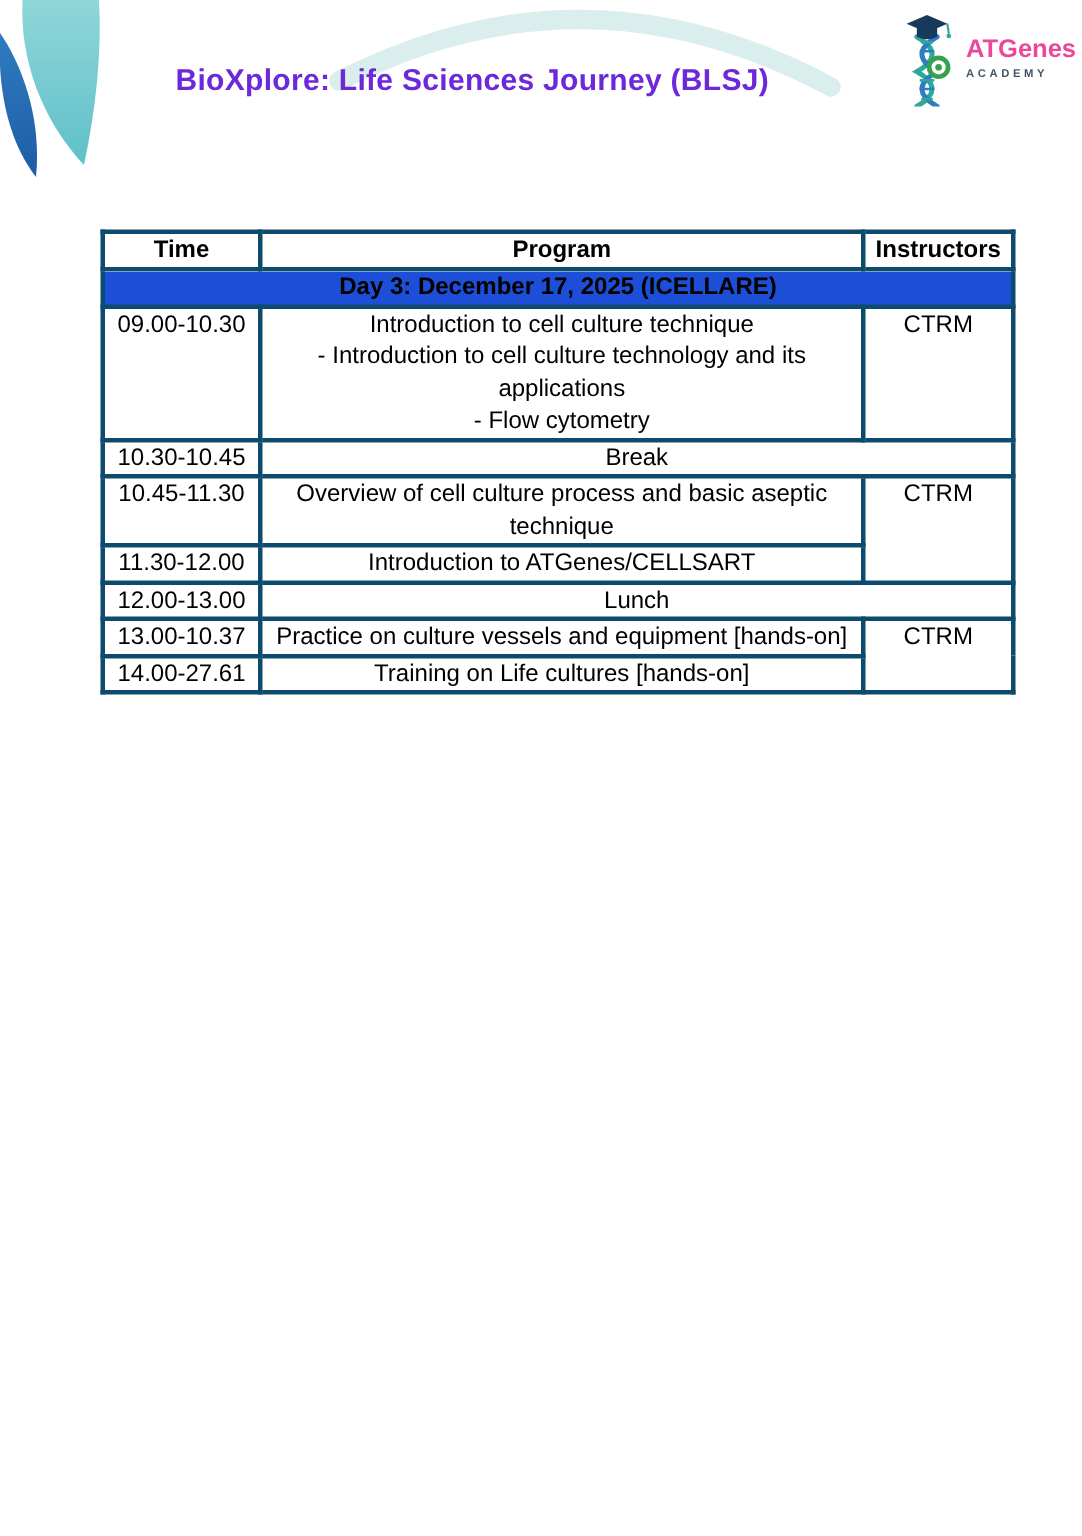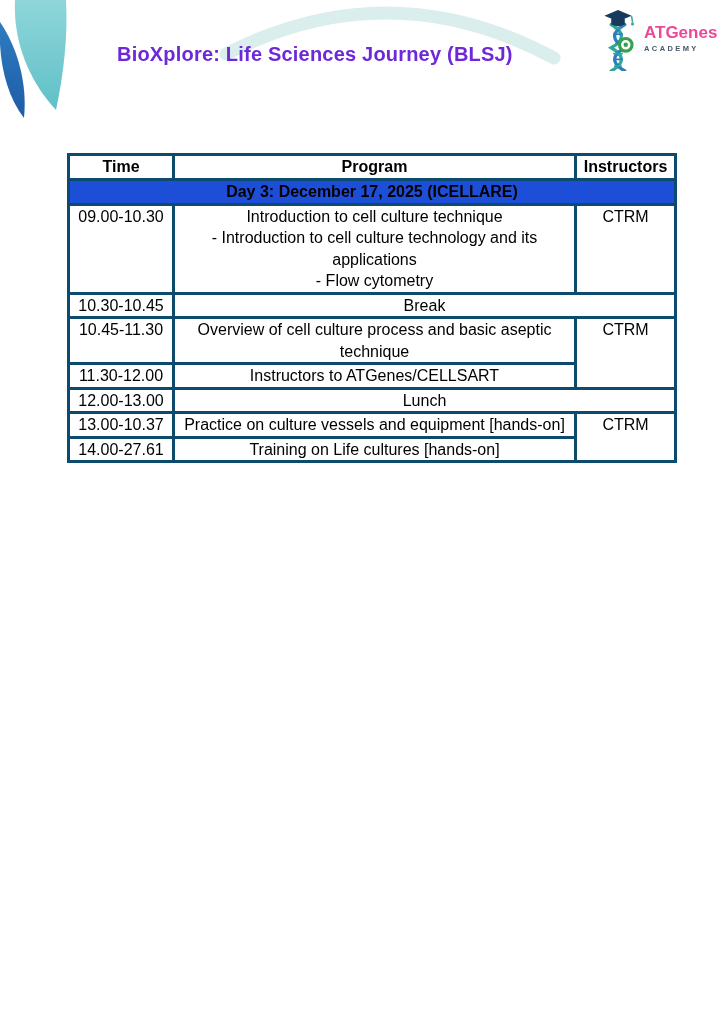--- a/index.html
+++ b/index.html
@@ -134,21 +134,21 @@
         <td class="time">10.30-10.45</td>
         <td class="program center" colspan="2">Break</td>
       </tr>
       <tr>
         <td class="time">10.45-11.30</td>
         <td class="program">Overview of cell culture process and basic aseptic technique</td>
         <td class="instr" rowspan="2">CTRM</td>
       </tr>
       <tr>
         <td class="time">11.30-12.00</td>
-        <td class="program">Instructors to ATGenes/CELLSART</td>
+        <td class="program">Introduction to ATGenes/CELLSART</td>
       </tr>
       <tr>
         <td class="time">12.00-13.00</td>
         <td class="program center" colspan="2">Lunch</td>
       </tr>
       <tr>
         <td class="time">13.00-10.37</td>
         <td class="program">Practice on culture vessels and equipment [hands-on]</td>
         <td class="instr" rowspan="2">CTRM</td>
       </tr>

